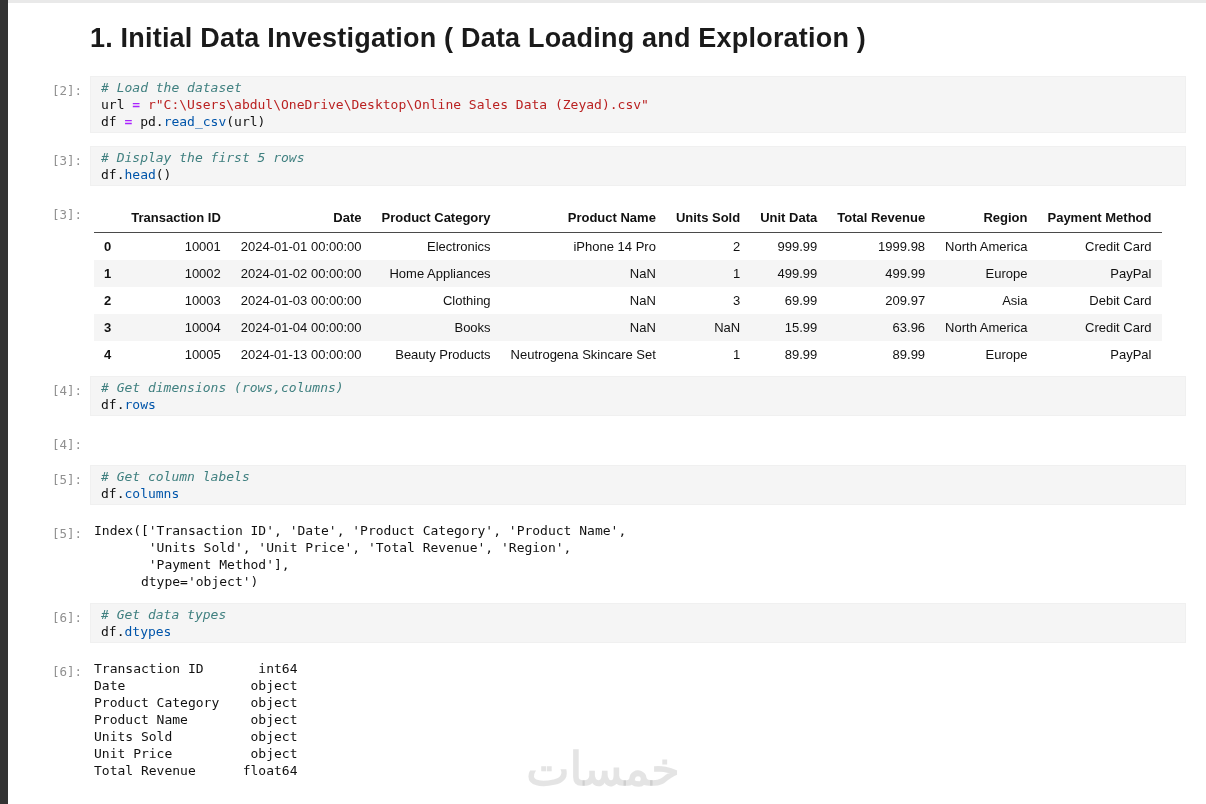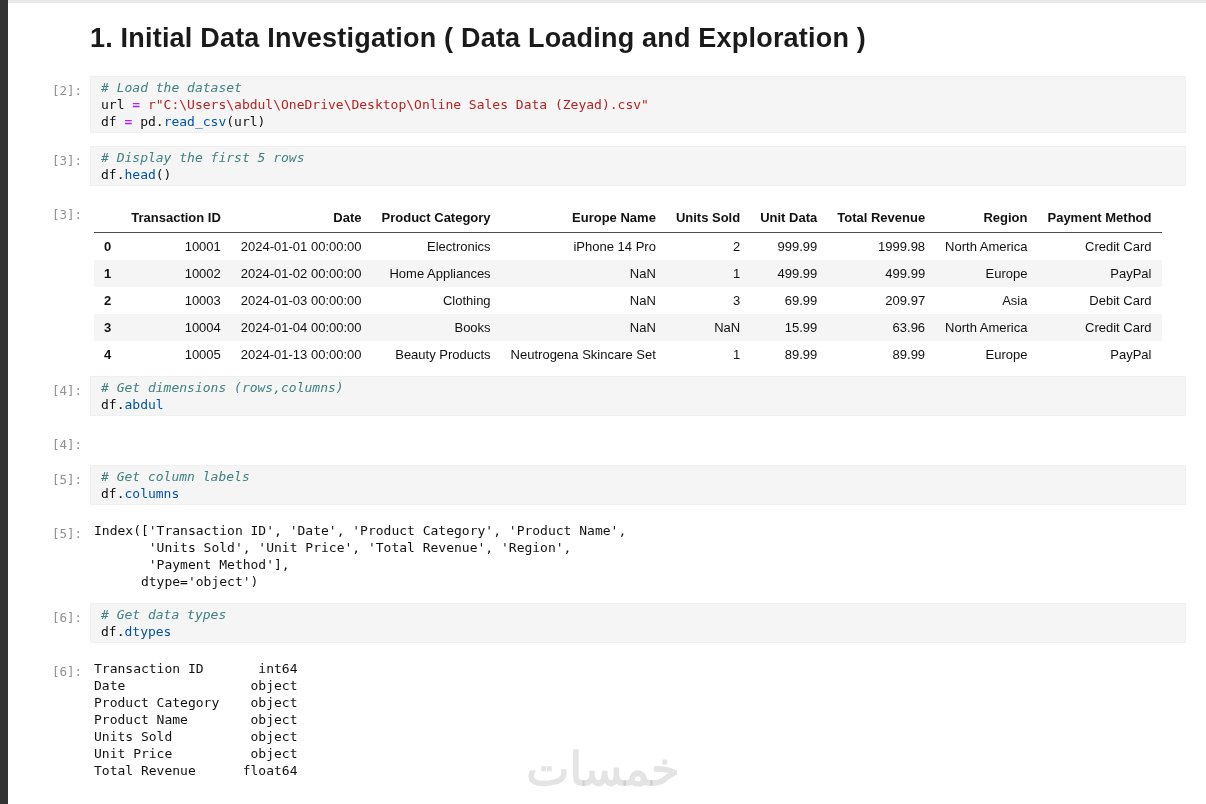--- a/index.html
+++ b/index.html
@@ -106,21 +106,21 @@
   <section class="cell output table-output-wrap">
     <div class="prompt">[3]:</div>
     <div class="output-area">
       <table class="dataframe">
           <thead>
             <tr>
               <th></th>
               <th>Transaction ID</th>
               <th>Date</th>
               <th>Product Category</th>
-              <th>Europe Name</th>
+              <th>Product Name</th>
               <th>Units Sold</th>
               <th>Unit Data</th>
               <th>Total Revenue</th>
               <th>Region</th>
               <th>Payment Method</th>
             </tr>
           </thead>
           <tbody>
             <tr>
               <th>0</th>
@@ -184,21 +184,21 @@
             </tr>
           </tbody>
         </table>
     </div>
   </section>
 
   <section class="cell">
     <div class="prompt">[4]:</div>
     <div class="input-area">
         <div class="code-line"><span class="tok-cm"># Get dimensions (rows,columns)</span></div>
-        <div class="code-line"><span class="tok-n">df.</span><span class="tok-p">abdul</span></div>
+        <div class="code-line"><span class="tok-n">df.</span><span class="tok-p">rows</span></div>
       </div>
   </section>
 
   <section class="cell output">
     <div class="prompt">[4]:</div>
   </section>
 
   <section class="cell">
     <div class="prompt">[5]:</div>
     <div class="input-area">

